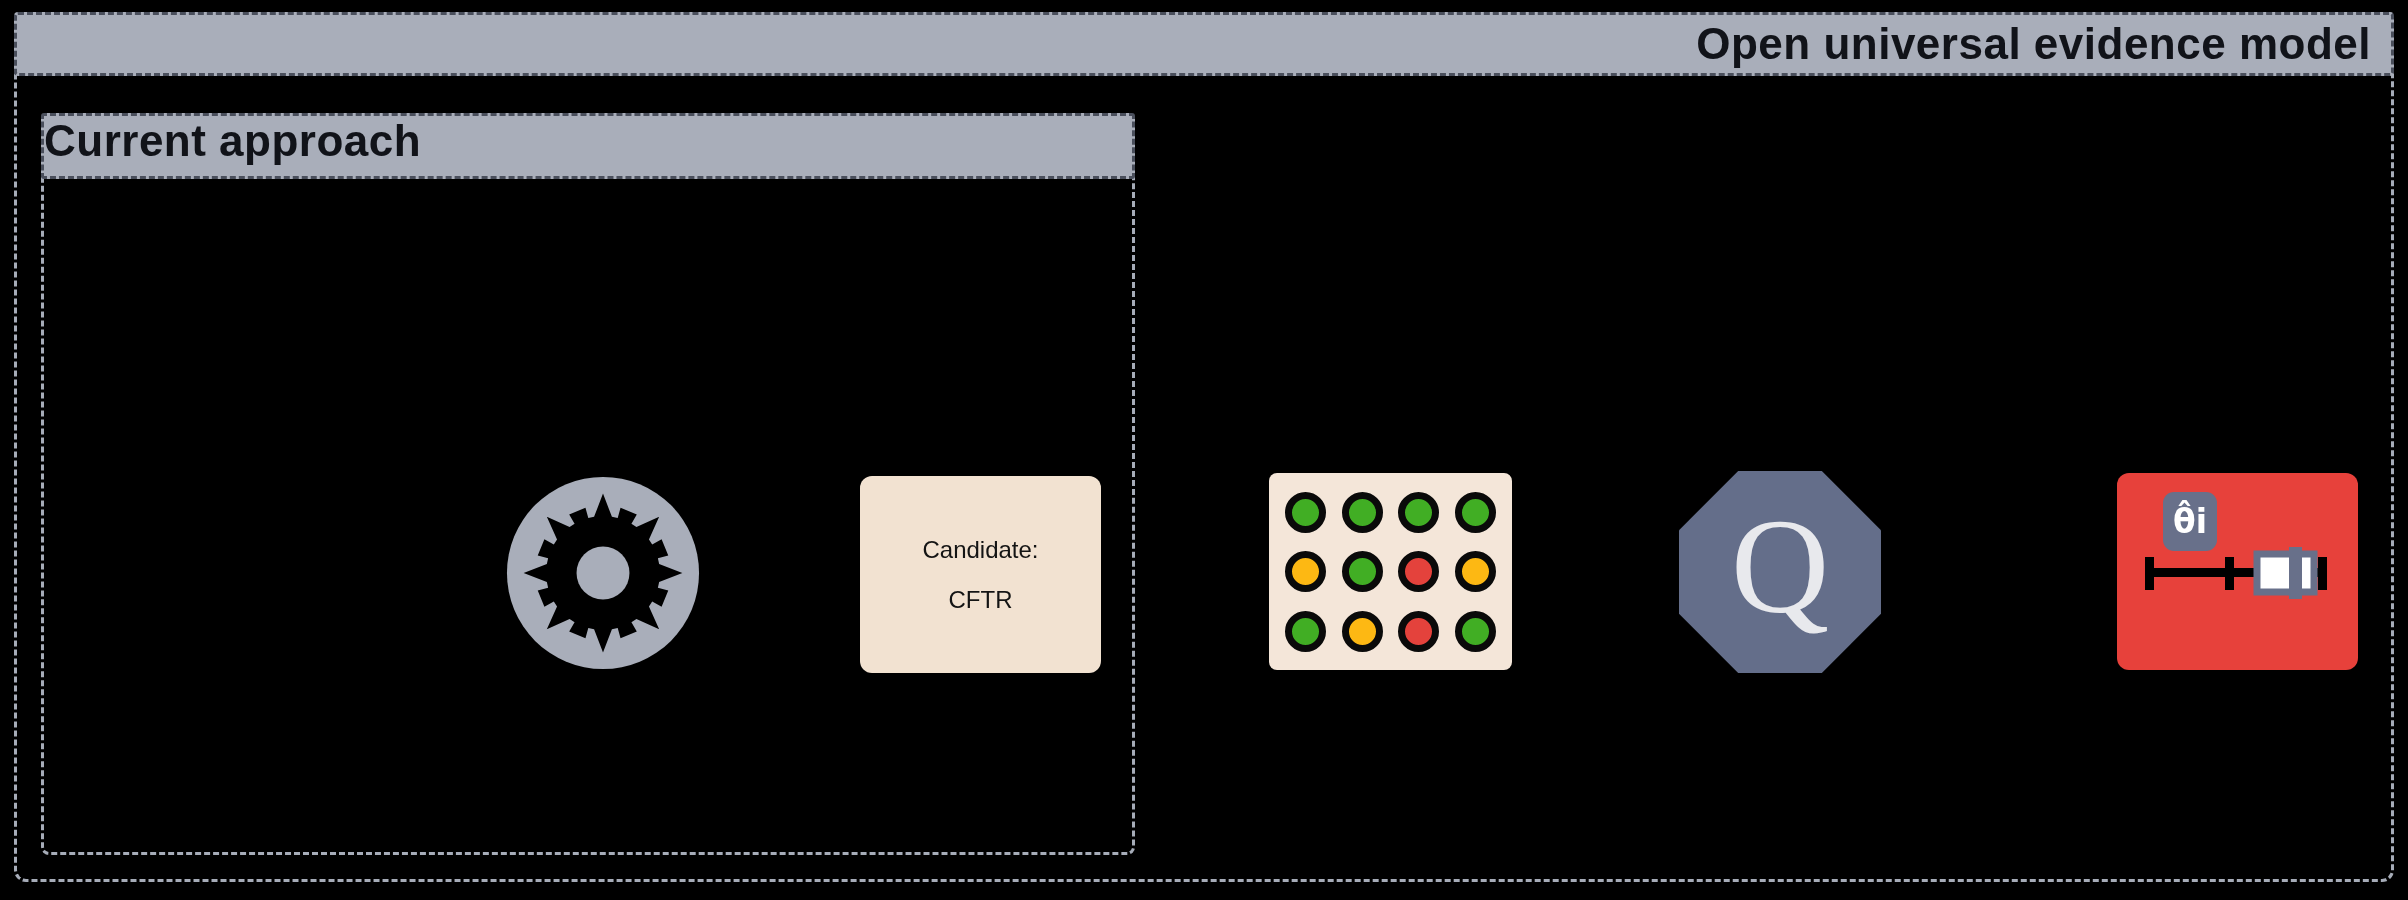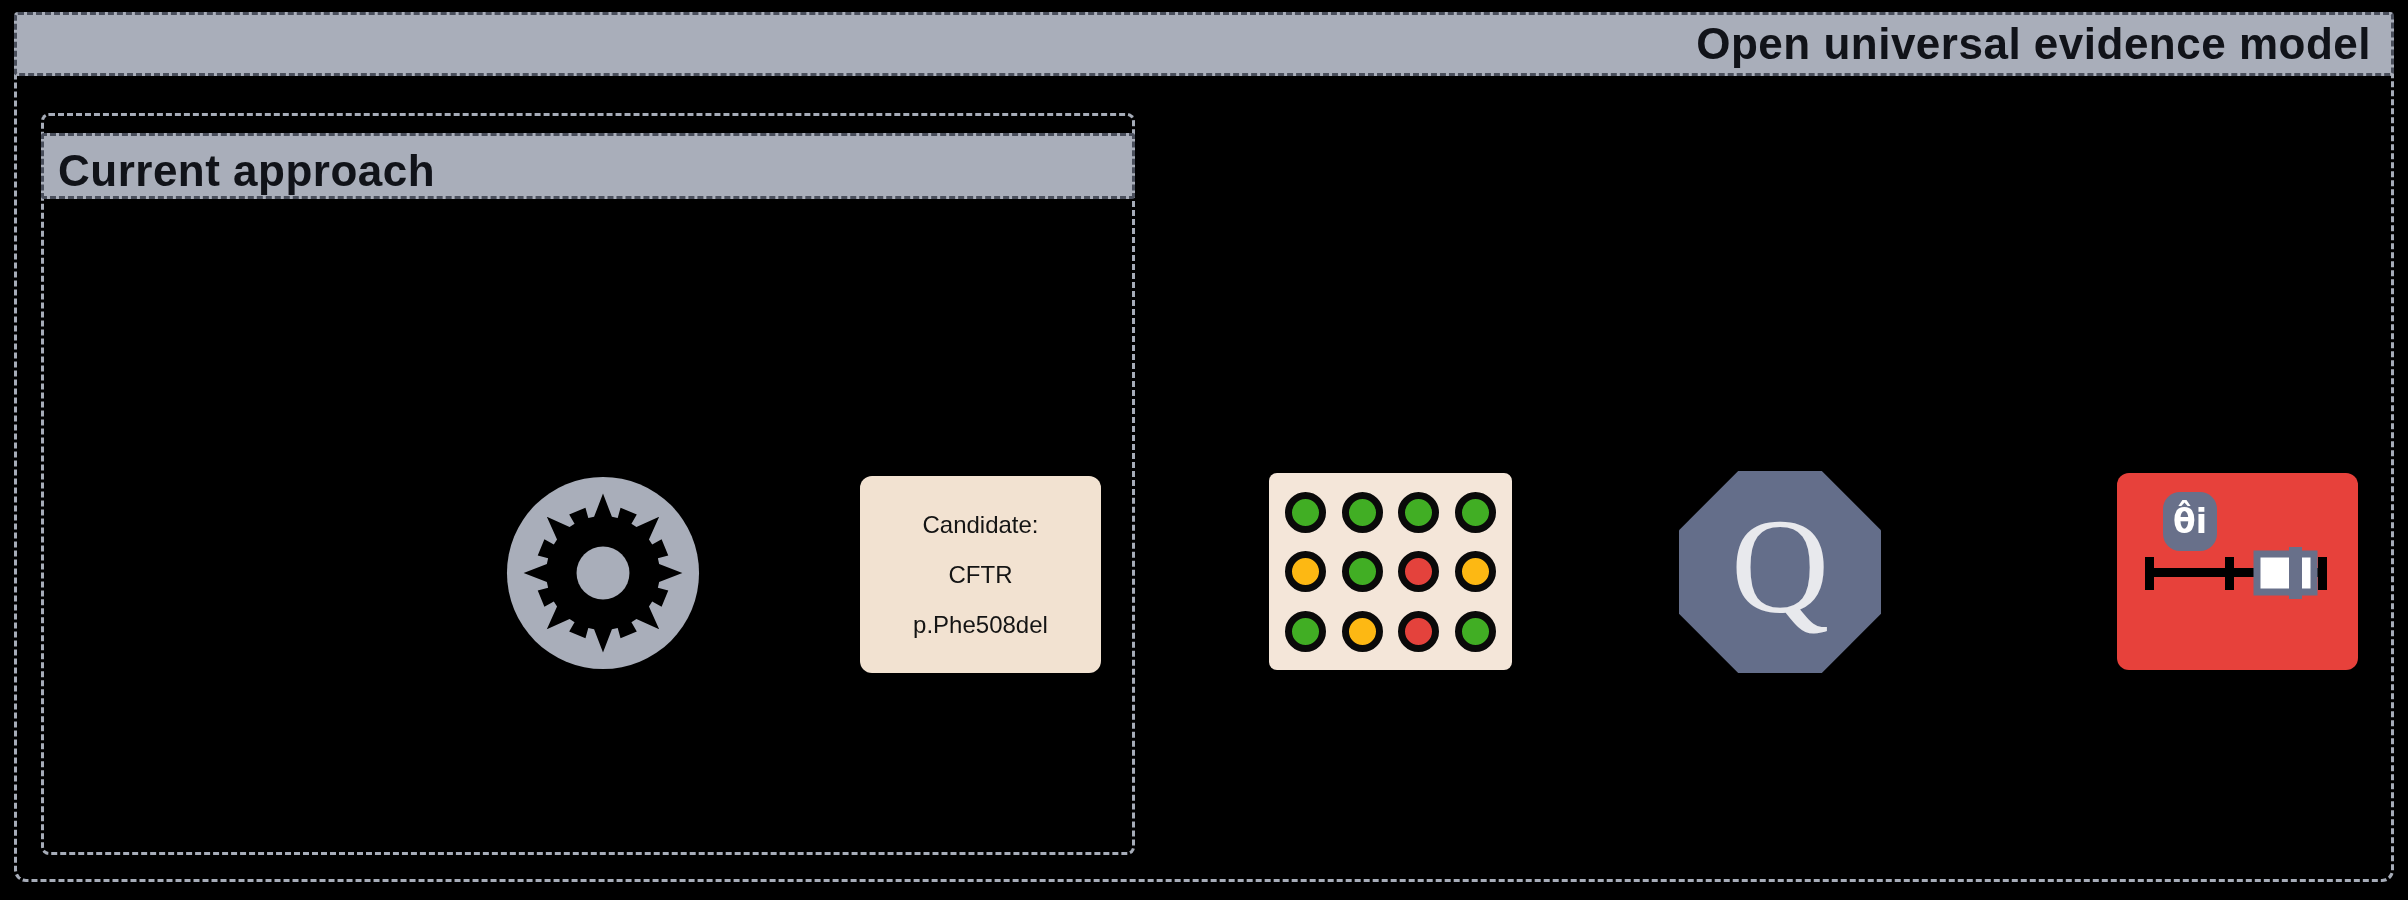--- a/index.html
+++ b/index.html
@@ -36,23 +36,22 @@
 
   
   .current-box{
     position:absolute;left:24px;top:98px;width:1094px;height:742px;
     border:3px dashed var(--dash-light);border-radius:8px;
   }
   .current-header{
     position:absolute;top:-3px;left:-3px;right:-3px;height:66px;
     background:var(--panel-gray);
     border:3px dashed var(--dash-dark);border-radius:3px;
-    display:flex;align-items:flex-end;justify-content:flex-start;
-    padding-left:14px;
-    font-size:44px;font-weight:bold;color:var(--ink);letter-spacing:0.5px;margin-top:20px;
+    display:flex;align-items:flex-start;justify-content:flex-start;
+    font-size:44px;font-weight:bold;color:var(--ink);letter-spacing:0.5px;
   }
 
   
   .card{
     position:absolute;background:var(--beige);border-radius:12px;
     display:flex;flex-direction:column;align-items:center;justify-content:center;
     text-align:center;color:#141414;
   }
   .fastq-card{left:39px;top:360px;width:243px;height:197px;font-size:32px;line-height:46px;}
   .candidate-card{left:816px;top:360px;width:241px;height:197px;font-size:24px;line-height:50px;}
@@ -81,21 +80,21 @@
     color:var(--q-ink);transform:translateY(-6px);
   }
 
   
   .red-card{
     position:absolute;left:2100px;top:458px;width:241px;height:197px;
     background:var(--card-red);border-radius:12px;
   }
   .theta-badge{
     position:absolute;left:46px;top:19px;width:54px;height:59px;
-    background:var(--badge-gray);border-radius:17px;
+    background:var(--badge-gray);border-radius:11px;
     display:flex;align-items:center;justify-content:center;
     font-family:"DejaVu Sans",sans-serif;font-size:33px;font-weight:bold;color:#fff;
   }
   .interval-svg{position:absolute;left:0;top:0;}
 </style>
 </head>
 <body>
 
 <div class="canvas">
 
@@ -115,21 +114,20 @@
         <svg width="196" height="196" viewBox="0 0 200 200">
           <circle cx="100" cy="100" r="98" fill="#a9aeba"></circle>
           <polygon points="100.0,19.0 109.1,42.7 115.0,44.0 117.9,33.4 134.5,40.2 129.0,49.8 134.1,53.1 157.3,42.7 146.9,65.9 150.2,71.0 159.8,65.5 166.6,82.1 156.0,85.0 157.3,90.9 181.0,100.0 157.3,109.1 156.0,115.0 166.6,117.9 159.8,134.5 150.2,129.0 146.9,134.1 157.3,157.3 134.1,146.9 129.0,150.2 134.5,159.8 117.9,166.6 115.0,156.0 109.1,157.3 100.0,181.0 90.9,157.3 85.0,156.0 82.1,166.6 65.5,159.8 71.0,150.2 65.9,146.9 42.7,157.3 53.1,134.1 49.8,129.0 40.2,134.5 33.4,117.9 44.0,115.0 42.7,109.1 19.0,100.0 42.7,90.9 44.0,85.0 33.4,82.1 40.2,65.5 49.8,71.0 53.1,65.9 42.7,42.7 65.9,53.1 71.0,49.8 65.5,40.2 82.1,33.4 85.0,44.0 90.9,42.7" fill="#000"></polygon>
           <circle cx="100" cy="100" r="27" fill="#a9aeba"></circle>
         </svg>
       </div>
 
       <div class="card candidate-card">
         <div>Candidate:</div>
         <div>CFTR</div>
-        <div>p.Phe508del</div>
       </div>
     </div>
 
     <div class="dot-grid">
         <div class="dot" style="background: rgb(65, 174, 36);"></div>
         <div class="dot" style="background: rgb(65, 174, 36);"></div>
         <div class="dot" style="background: rgb(65, 174, 36);"></div>
         <div class="dot" style="background: rgb(65, 174, 36);"></div>
         <div class="dot" style="background: rgb(253, 184, 19);"></div>
         <div class="dot" style="background: rgb(65, 174, 36);"></div>

